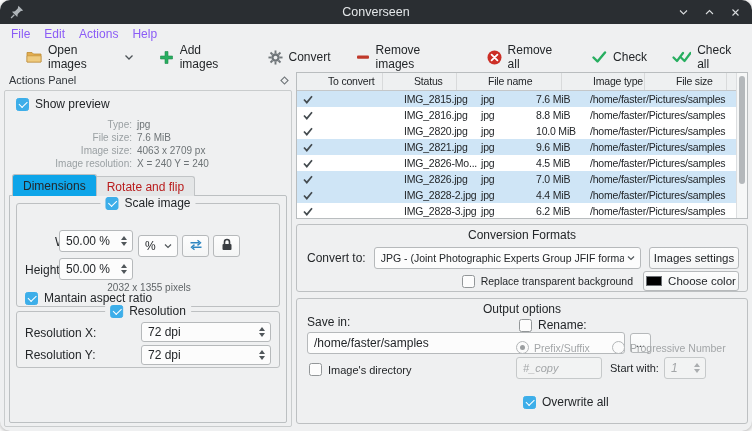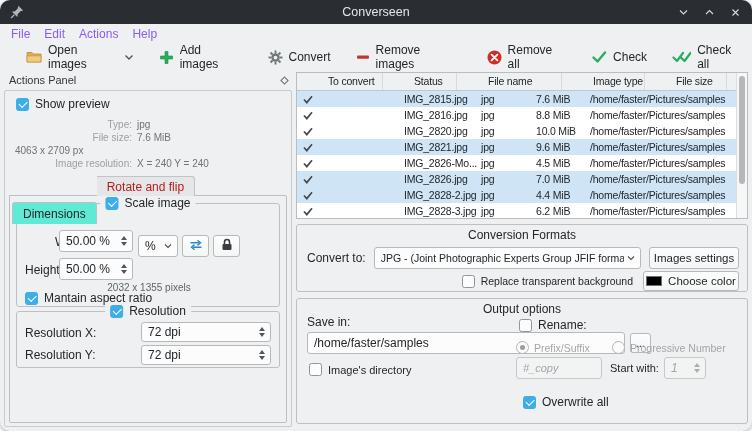--- a/index.html
+++ b/index.html
@@ -37,21 +37,21 @@
   .radio-circle { width:13px; height:13px; border-radius:50%; border:1px solid #b3b6b8; background:#fbfbfb; position:relative; flex:none; }
   .radio-circle.checked::after { content:''; position:absolute; inset:3px; border-radius:50%; background:#9b9ea0; }
   .dis-label { color:#a3a6a8; }
   .info-block { position:absolute; left:10px; top:118px; width:270px; }
   .info-row { display:flex; font-size:10px; line-height:13px; }
   .info-label { width:122px; text-align:right; color:#9aa0a3; }
   .info-value { margin-left:5px; color:#6e7477; }
   
   .tab-bar { position:absolute; left:12px; top:174px; display:flex; z-index:3; }
   .tab { font-size:12px; padding:0 10px; display:flex; align-items:center; white-space:nowrap; }
-  .tab.active { height:22px; background:#5eead4; border:1px solid #bcc0c2; border-bottom:none; border-radius:3px 3px 0 0;margin-top:28px; }
+  .tab.active { height:22px; background:#0ea5e9; border:1px solid #bcc0c2; border-bottom:none; border-radius:3px 3px 0 0; }
   .tab.inactive { height:20px; margin-top:2px; background:#e4e6e7; border:1px solid #c1c4c6; border-bottom:none; border-left:none; border-radius:0 3px 0 0; color:#b91c1c; }
   .tab-frame { position:absolute; left:9px; top:195px; width:278px; height:228px; border:1px solid #bcc0c2; border-radius:0 2px 2px 2px; z-index:1; }
   .groupbox { position:absolute; border:1px solid #bdc0c2; border-radius:3px; }
   .gb-check { position:absolute; top:-8px; left:50%; transform:translateX(-50%); background:#eff0f1; padding:0 5px; white-space:nowrap; display:flex; align-items:center; gap:6px; font-size:12px; }
   .gb-title { position:absolute; top:3px; left:0; right:0; text-align:center; font-size:12px; color:#232629; }
   .fld-label { position:absolute; font-size:12px; color:#232629; white-space:nowrap; }
   .note { position:absolute; font-size:10px; color:#5f6467; text-align:center; }
   
   .spinbox, .input, .select { position:absolute; background:#fcfcfc; border:1px solid #b6b9bb; border-radius:3px;
     display:flex; align-items:center; padding-left:6px; font-size:12px; color:#232629; overflow:hidden; }
@@ -223,20 +223,21 @@
   <div class="info-block">
       <div class="info-row">
         <span class="info-label">Type:</span>
         <span class="info-value">jpg</span>
       </div>
       <div class="info-row">
         <span class="info-label">File size:</span>
         <span class="info-value">7.6 MiB</span>
       </div>
       <div class="info-row">
+        <span class="info-label">Image size:</span>
         <span class="info-value">4063 x 2709 px</span>
       </div>
       <div class="info-row">
         <span class="info-label">Image resolution:</span>
         <span class="info-value">X = 240 Y = 240</span>
       </div>
     </div>
 
   <div class="tab-bar">
       <div class="tab active">Dimensions</div>

